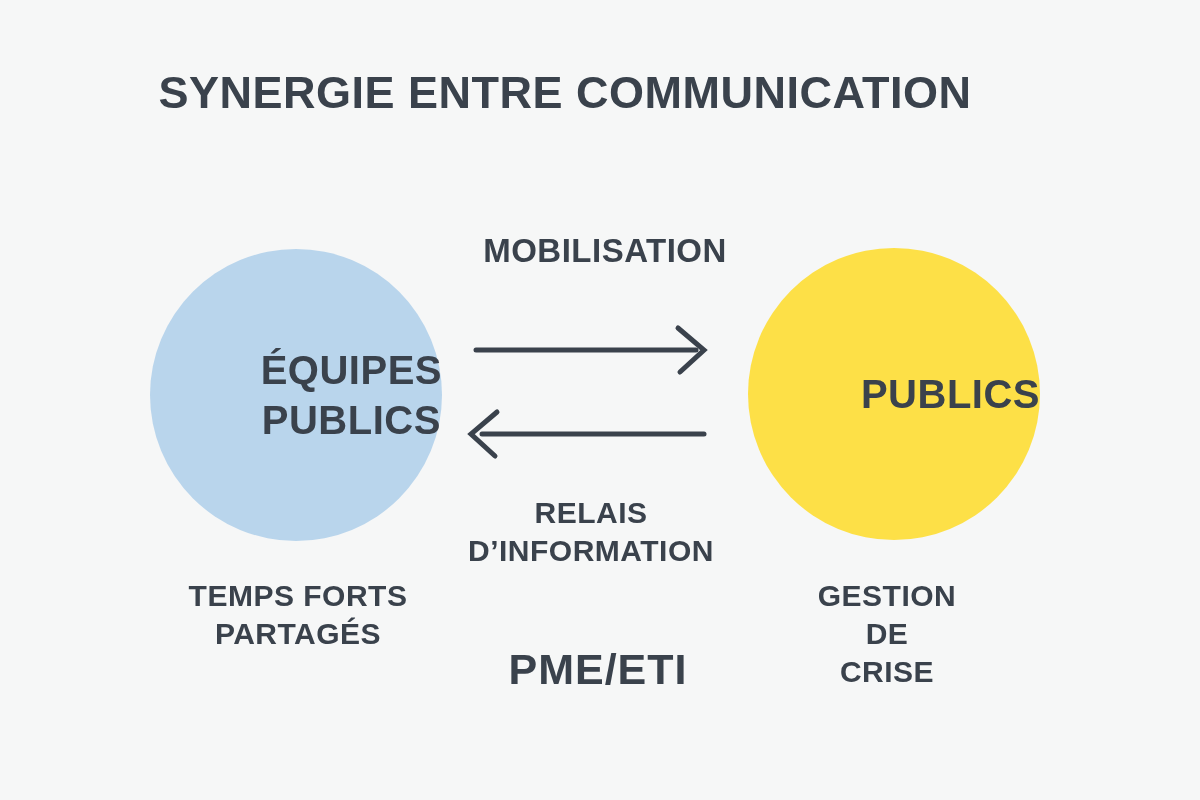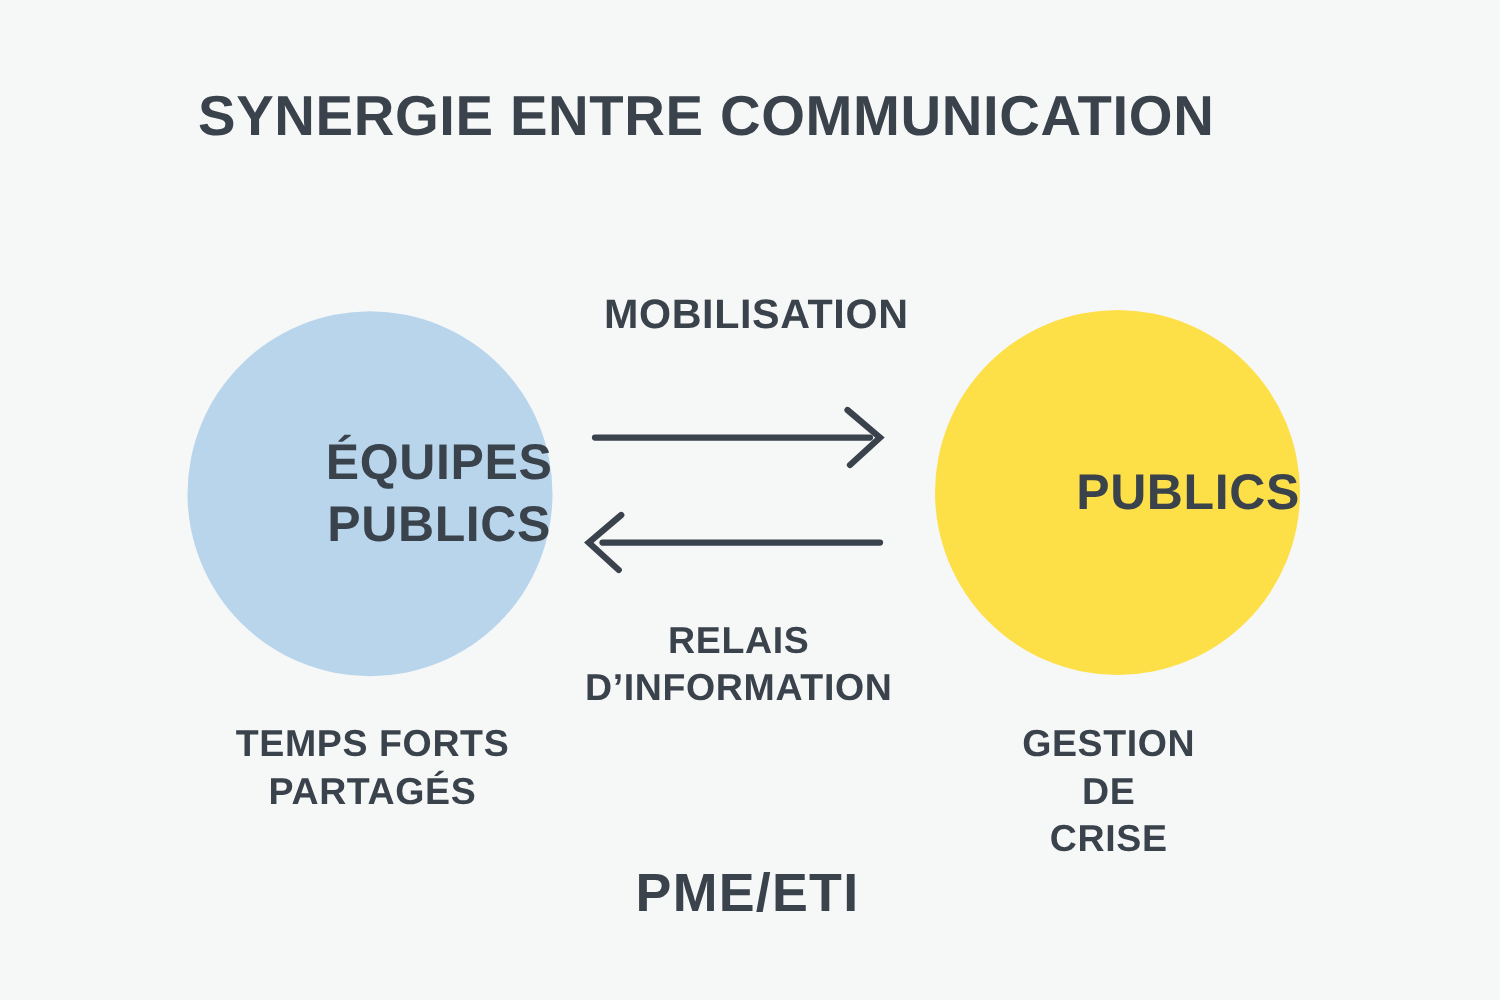--- a/index.html
+++ b/index.html
@@ -84,21 +84,21 @@
   }
   .caption-right {
     left: 887px;
     top: 577px;
     font-size: 30px;
     line-height: 38px;
     letter-spacing: 0.5px;
   }
   .footer {
     left: 598px;
-    top: 691px;
+    top: 645px;
     font-size: 43px;
     letter-spacing: 1px;
     white-space: nowrap;
   }
   .arrow-svg {
     position: absolute;
     display: block;
   }
   .arrow-top {
     left: 470px;

